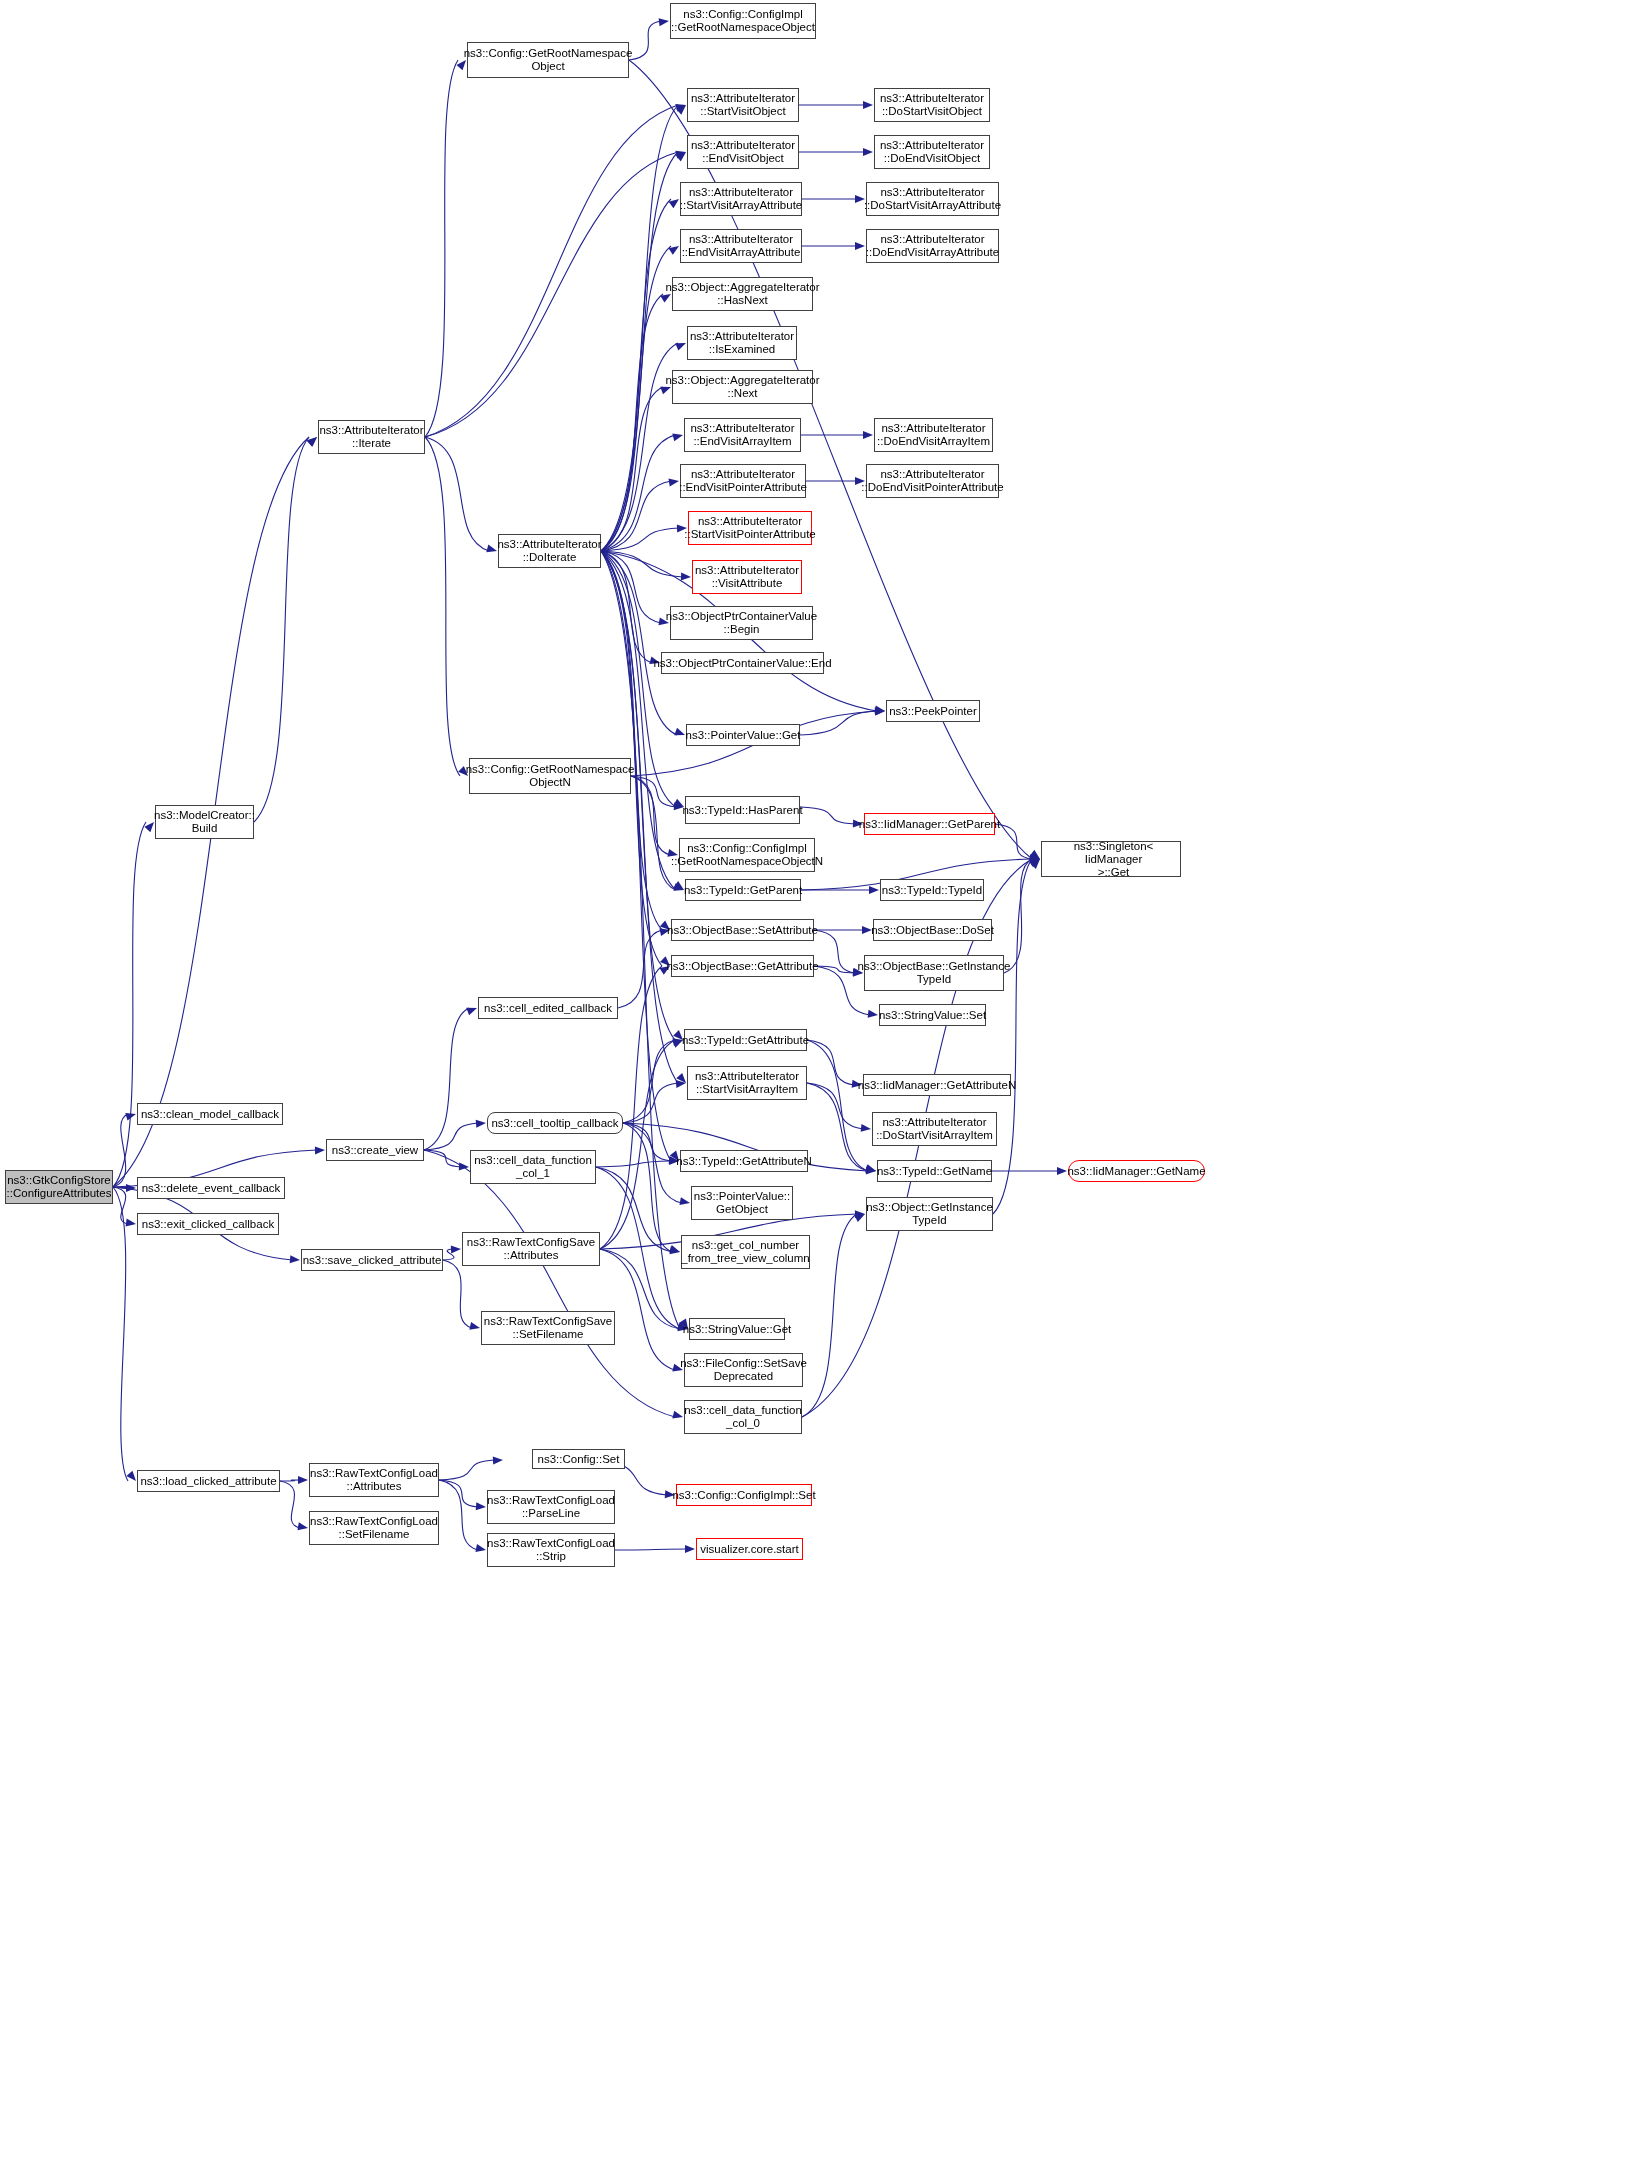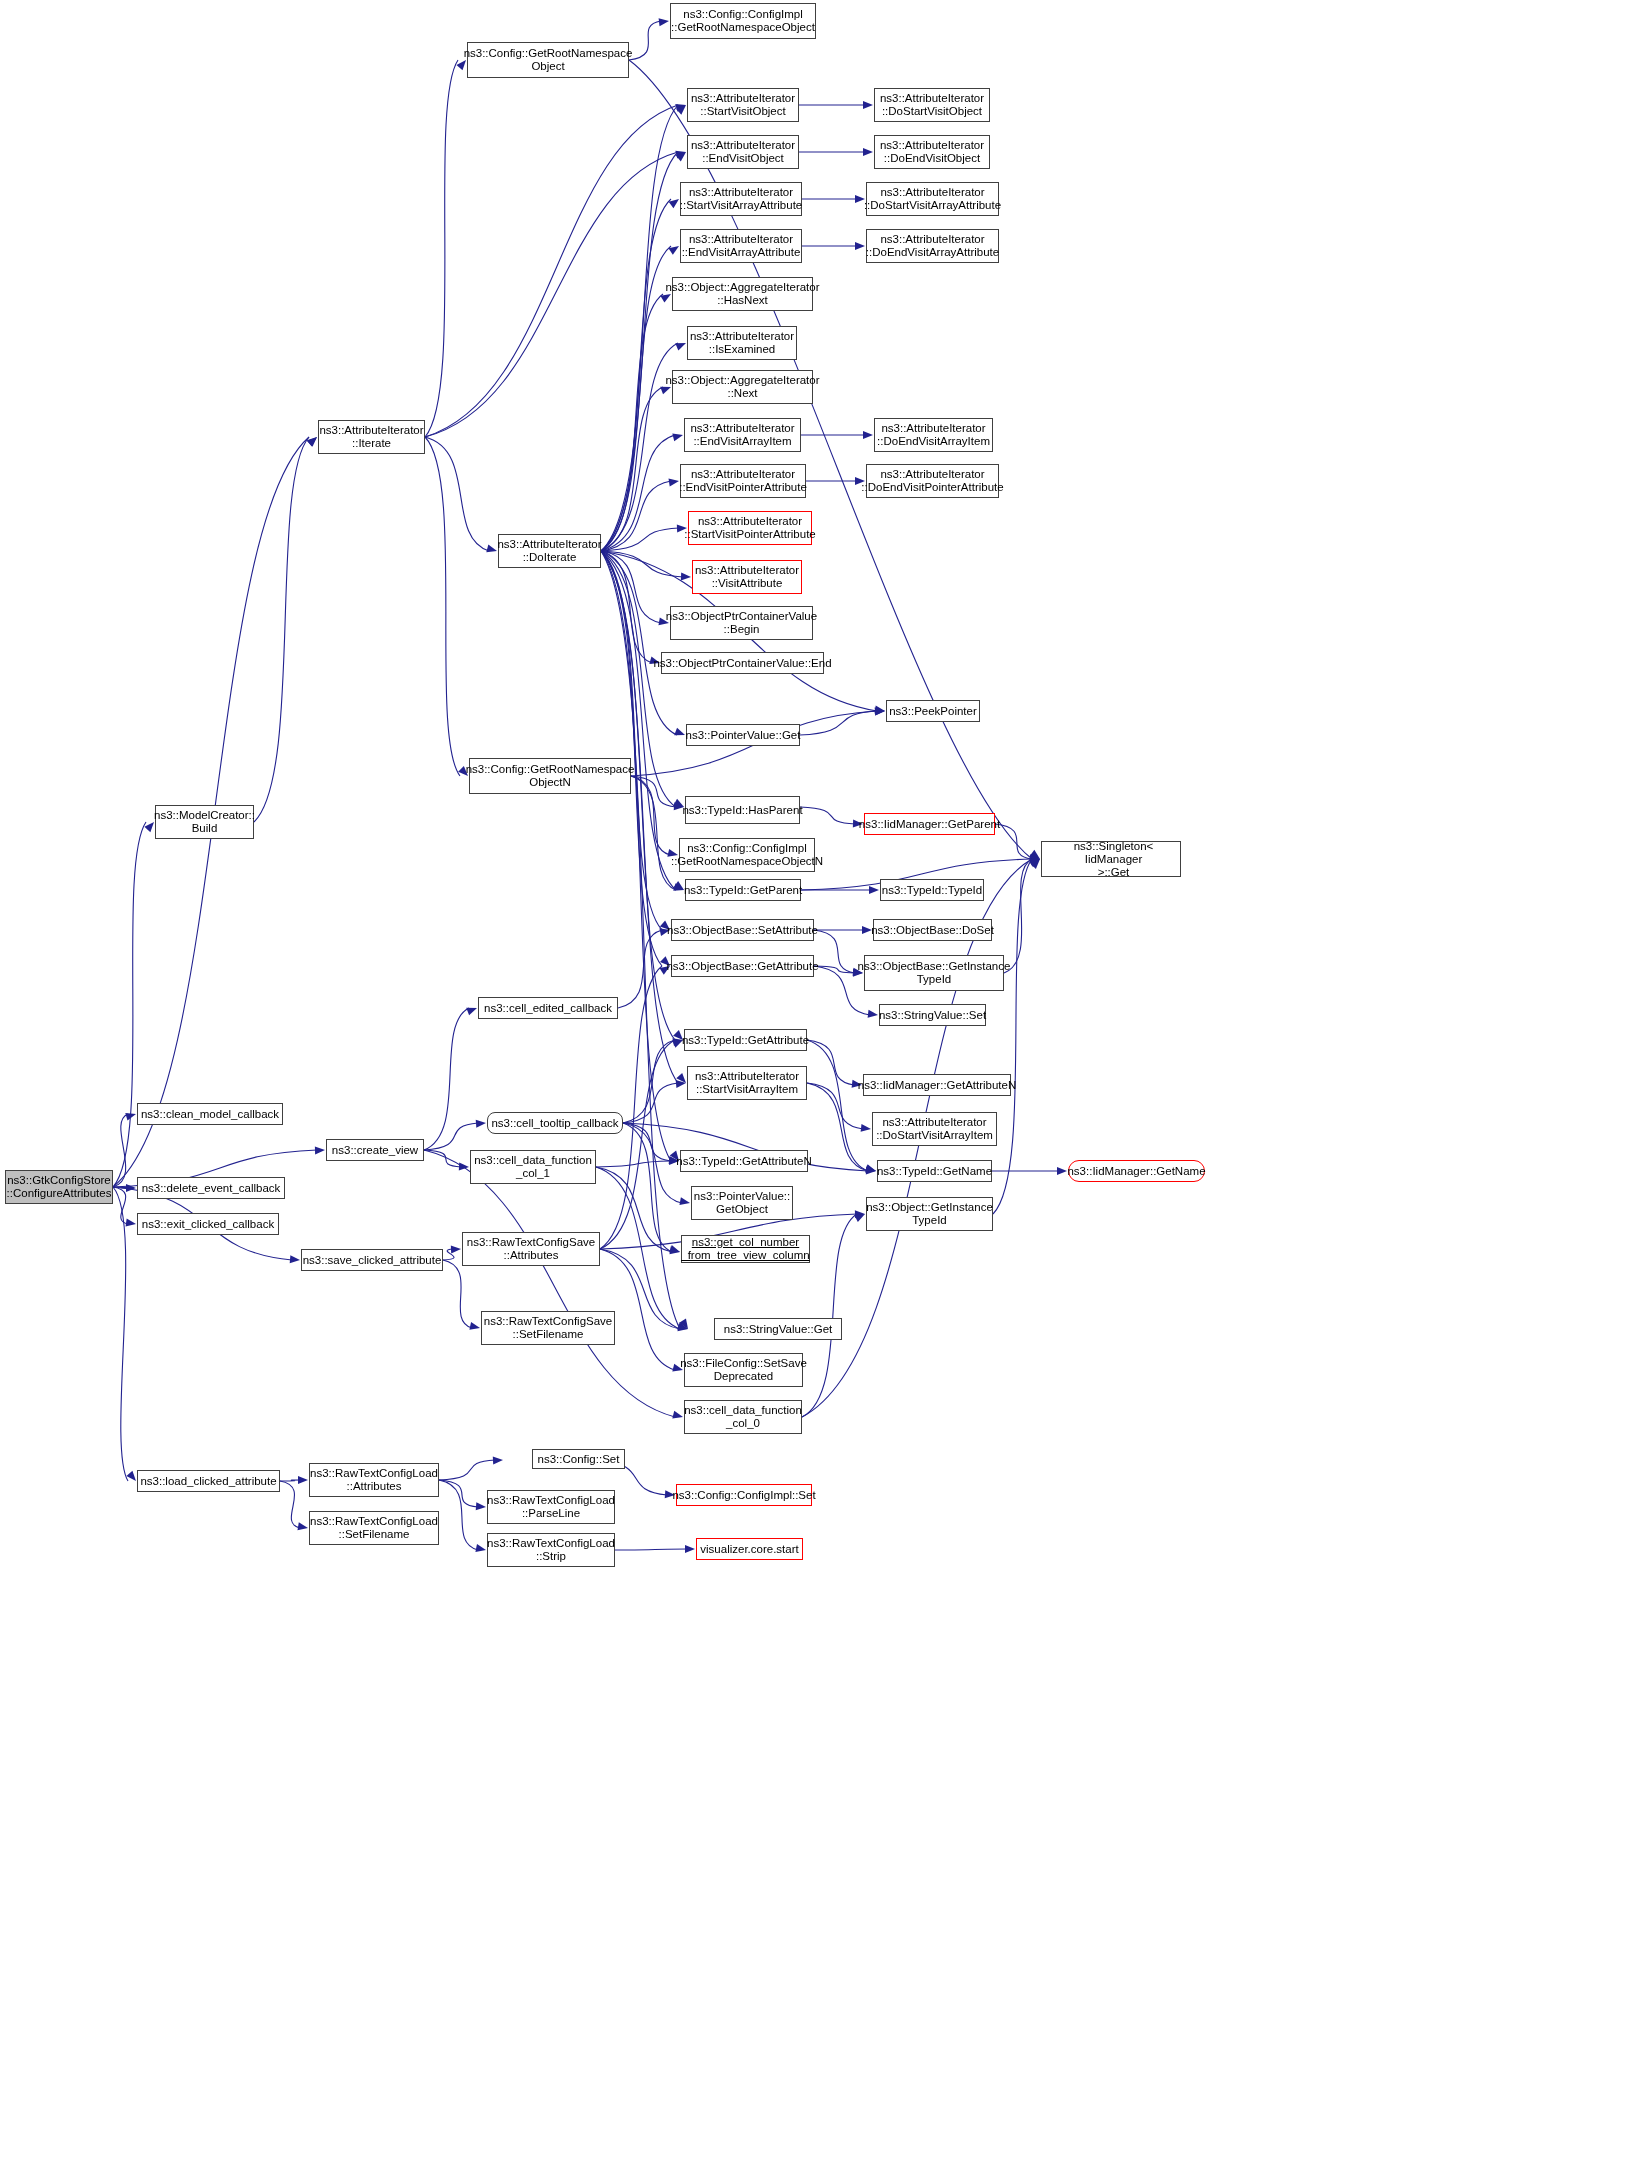--- a/index.html
+++ b/index.html
@@ -294,25 +294,25 @@
 TypeId</div>
       <div class="node" style="left: 691px; top: 1186px; width: 102px; height: 34px;">ns3::PointerValue::
 GetObject</div>
       <div class="node cur" style="left: 5px; top: 1170px; width: 108px; height: 34px;">ns3::GtkConfigStore
 ::ConfigureAttributes</div>
       <div class="node" style="left: 137px; top: 1177px; width: 148px; height: 22px;">ns3::delete_event_callback</div>
       <div class="node" style="left: 137px; top: 1213px; width: 142px; height: 22px;">ns3::exit_clicked_callback</div>
       <div class="node" style="left: 301px; top: 1249px; width: 142px; height: 22px;">ns3::save_clicked_attribute</div>
       <div class="node" style="left: 462px; top: 1232px; width: 138px; height: 34px;">ns3::RawTextConfigSave
 ::Attributes</div>
-      <div class="node" style="left: 681px; top: 1235px; width: 129px; height: 28px; text-decoration: underline;">ns3::get_col_number
+      <div class="node" style="left: 681px; top: 1235px; width: 129px; height: 34px;">ns3::get_col_number
 _from_tree_view_column</div>
       <div class="node" style="left: 481px; top: 1311px; width: 134px; height: 34px;">ns3::RawTextConfigSave
 ::SetFilename</div>
-      <div class="node" style="left: 714px; top: 1318px; width: 128px; height: 22px;">ns3::StringValue::Get</div>
+      <div class="node" style="left: 689px; top: 1318px; width: 96px; height: 22px;">ns3::StringValue::Get</div>
       <div class="node" style="left: 684px; top: 1353px; width: 119px; height: 34px;">ns3::FileConfig::SetSave
 Deprecated</div>
       <div class="node" style="left: 684px; top: 1400px; width: 118px; height: 34px;">ns3::cell_data_function
 _col_0</div>
       <div class="node" style="left: 137px; top: 1470px; width: 143px; height: 22px;">ns3::load_clicked_attribute</div>
       <div class="node" style="left: 309px; top: 1463px; width: 130px; height: 34px;">ns3::RawTextConfigLoad
 ::Attributes</div>
       <div class="node" style="left: 532px; top: 1449px; width: 93px; height: 20px;">ns3::Config::Set</div>
       <div class="node red" style="left: 676px; top: 1484px; width: 136px; height: 22px;">ns3::Config::ConfigImpl::Set</div>
       <div class="node" style="left: 487px; top: 1490px; width: 128px; height: 34px;">ns3::RawTextConfigLoad

